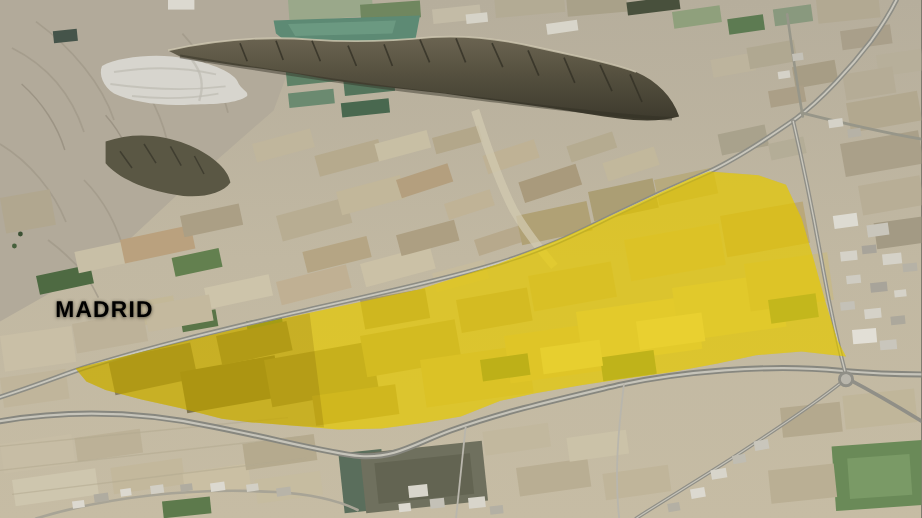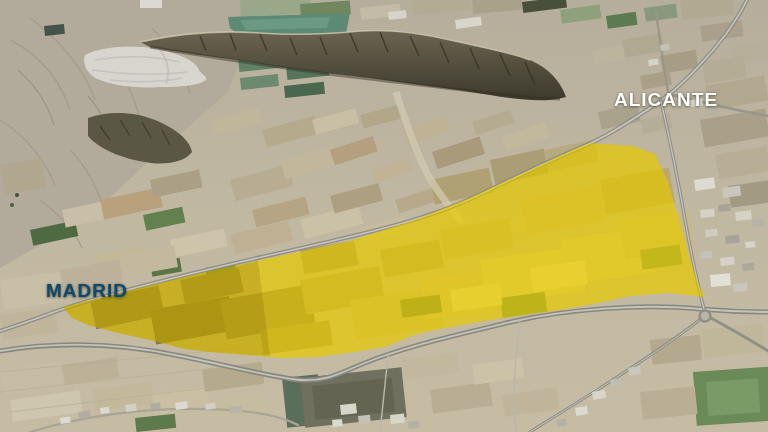--- a/index.html
+++ b/index.html
@@ -264,15 +264,14 @@
     <rect x="660" y="45" width="9" height="6" fill="#c4c1b7" transform="rotate(-8 660 45)"></rect>
   </g>
 
   <g>
     <polygon class="hl-base" points="63,307 140,288 210,271 280,256 350,241 415,220 470,198 530,170 575,149 591,143 632,146 655,154 668,182 678,216 688,252 698,284 705,297 668,293 630,296 598,303 560,310 517,316 484,321 445,328 417,334 384,347 355,352 318,357 282,358 248,355 210,352 185,349 150,340 118,333 88,325 72,318" style="fill: rgb(246, 224, 0);"></polygon>
     <polygon class="hl-mult" points="63,307 140,288 210,271 280,256 350,241 415,220 470,198 530,170 575,149 591,143 632,146 655,154 668,182 678,216 688,252 698,284 705,297 668,293 630,296 598,303 560,310 517,316 484,321 445,328 417,334 384,347 355,352 318,357 282,358 248,355 210,352 185,349 150,340 118,333 88,325 72,318" style="fill: rgb(246, 224, 0);"></polygon>
     <polygon class="hl-shade" points="63,307 140,288 215,270 258,261 270,356 248,355 210,352 185,349 150,340 118,333 88,325 72,318" style="fill: rgb(138, 122, 0);"></polygon>
   </g>
 </svg>
 
-<div class="maplabel" style="left: 46px; top: 249px; color: #0c4a6e; margin-top: 32px;">MADRID</div>
-<div class="maplabel" style="left: 614px; top: 90px; color: rgb(255, 255, 255);">ALICANTE</div>
+<div class="maplabel" style="left: 46px; top: 249px; color: #000000;">MADRID</div>
 </div>
 
 </body></html>

